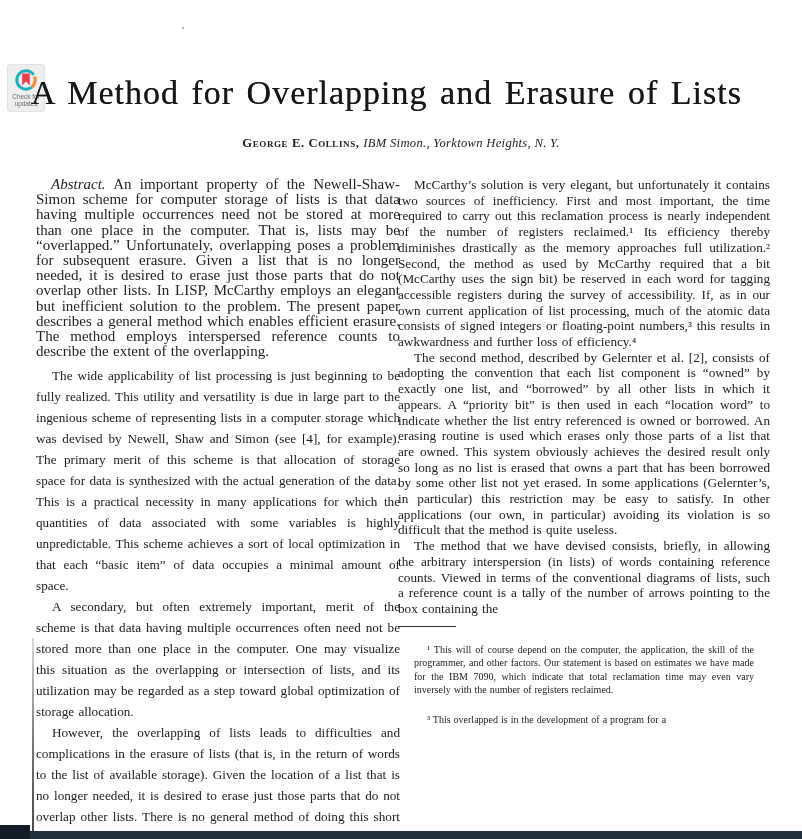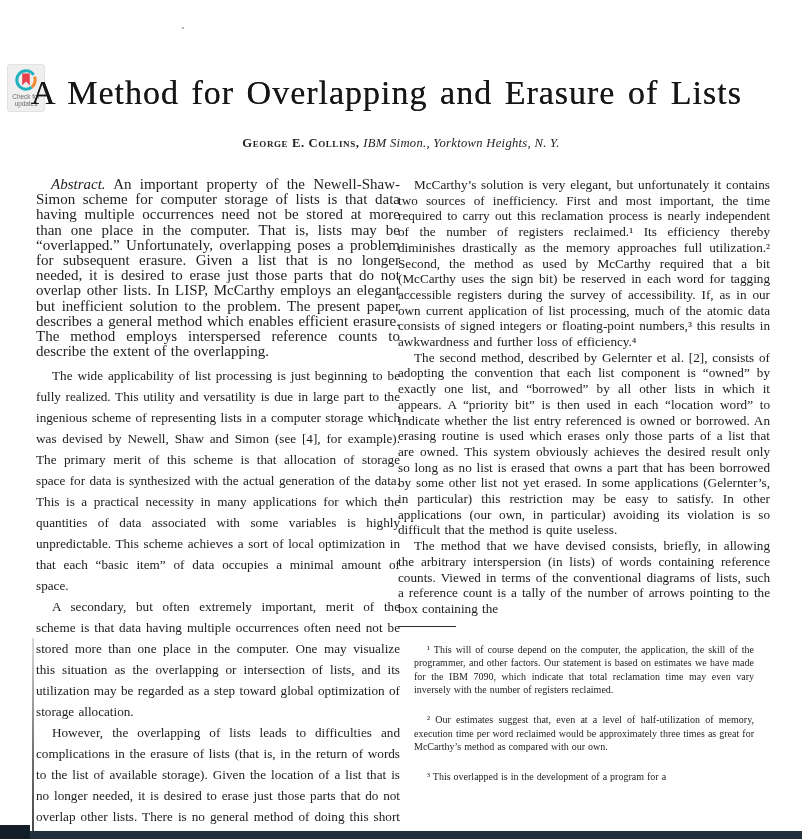--- a/index.html
+++ b/index.html
@@ -109,21 +109,20 @@
     <p class="body-par">A secondary, but often extremely important, merit of the scheme is that data having multiple occurrences often need not be stored more than one place in the computer. One may visualize this situation as the overlapping or intersection of lists, and its utilization may be regarded as a step toward global optimization of storage allocation.</p>
     <p class="body-par">However, the overlapping of lists leads to difficulties and complications in the erasure of lists (that is, in the return of words to the list of available storage). Given the location of a list that is no longer needed, it is desired to erase just those parts that do not overlap other lists. There is no general method of doing this short of making a survey of all lists in memory.</p>
   </div>
 
   <div class="col col-right">
     <p class="body-par">McCarthy’s solution is very elegant, but unfortunately it contains two sources of inefficiency. First and most important, the time required to carry out this reclamation process is nearly independent of the number of registers reclaimed.¹ Its efficiency thereby diminishes drastically as the memory approaches full utilization.² Second, the method as used by McCarthy required that a bit (McCarthy uses the sign bit) be reserved in each word for tagging accessible registers during the survey of accessibility. If, as in our own current application of list processing, much of the atomic data consists of signed integers or floating-point numbers,³ this results in awkwardness and further loss of efficiency.⁴</p>
     <p class="body-par">The second method, described by Gelernter et al. [2], consists of adopting the convention that each list component is “owned” by exactly one list, and “borrowed” by all other lists in which it appears. A “priority bit” is then used in each “location word” to indicate whether the list entry referenced is owned or borrowed. An erasing routine is used which erases only those parts of a list that are owned. This system obviously achieves the desired result only so long as no list is erased that owns a part that has been borrowed by some other list not yet erased. In some applications (Gelernter’s, in particular) this restriction may be easy to satisfy. In other applications (our own, in particular) avoiding its violation is so difficult that the method is quite useless.</p>
     <p class="body-par">The method that we have devised consists, briefly, in allowing the arbitrary interspersion (in lists) of words containing reference counts. Viewed in terms of the conventional diagrams of lists, such a reference count is a tally of the number of arrows pointing to the box containing the</p>
     <hr class="fn-rule">
     <p class="fn">¹ This will of course depend on the computer, the application, the skill of the programmer, and other factors. Our statement is based on estimates we have made for the IBM 7090, which indicate that total reclamation time may even vary inversely with the number of registers reclaimed.</p>
-    <p class="fn">² Our estimates suggest that, even at a level of half-utilization of memory, execution time per word reclaimed would be approximately three times as great for McCarthy’s method as compared with our own.</p>
     <p class="fn">³ This overlapped is in the development of a program for a</p>
   </div>
 
   <div class="scan-line-left"></div>
   <div class="scan-corner"></div>
   <div class="scan-bar-bottom"></div>
 
 </div>
 
 </body></html>

